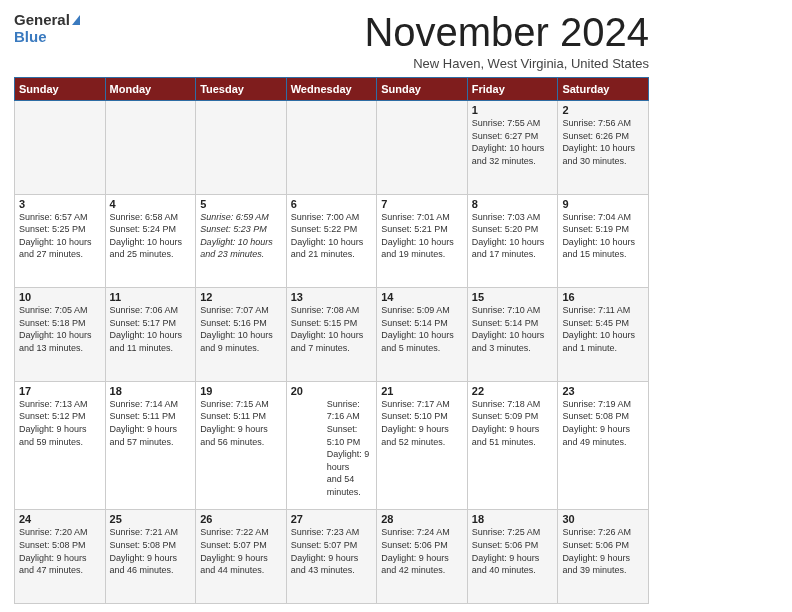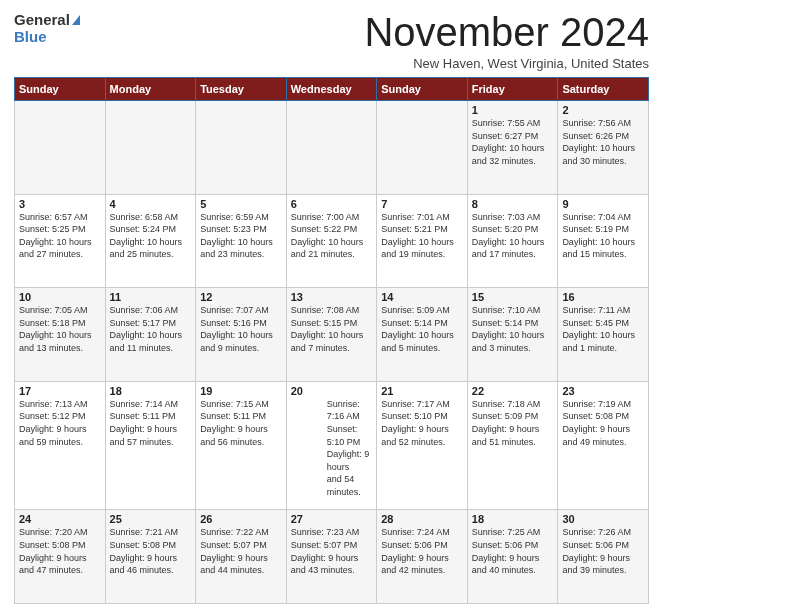--- a/index.html
+++ b/index.html
@@ -166,21 +166,21 @@
           </td>
           <td>
             <span class="day-num">4</span>
             <div class="day-info" style="white-space: pre-line;">Sunrise: 6:58 AM
 Sunset: 5:24 PM
 Daylight: 10 hours
 and 25 minutes.</div>
           </td>
           <td>
             <span class="day-num">5</span>
-            <div class="day-info" style="white-space: pre-line;">Sunrise: 6:59 AM
+            <div class="day-info" style="white-space: pre-line; font-style: italic;">Sunrise: 6:59 AM
 Sunset: 5:23 PM
 Daylight: 10 hours
 and 23 minutes.</div>
           </td>
           <td>
             <span class="day-num">6</span>
             <div class="day-info" style="white-space: pre-line;">Sunrise: 7:00 AM
 Sunset: 5:22 PM
 Daylight: 10 hours
 and 21 minutes.</div>

